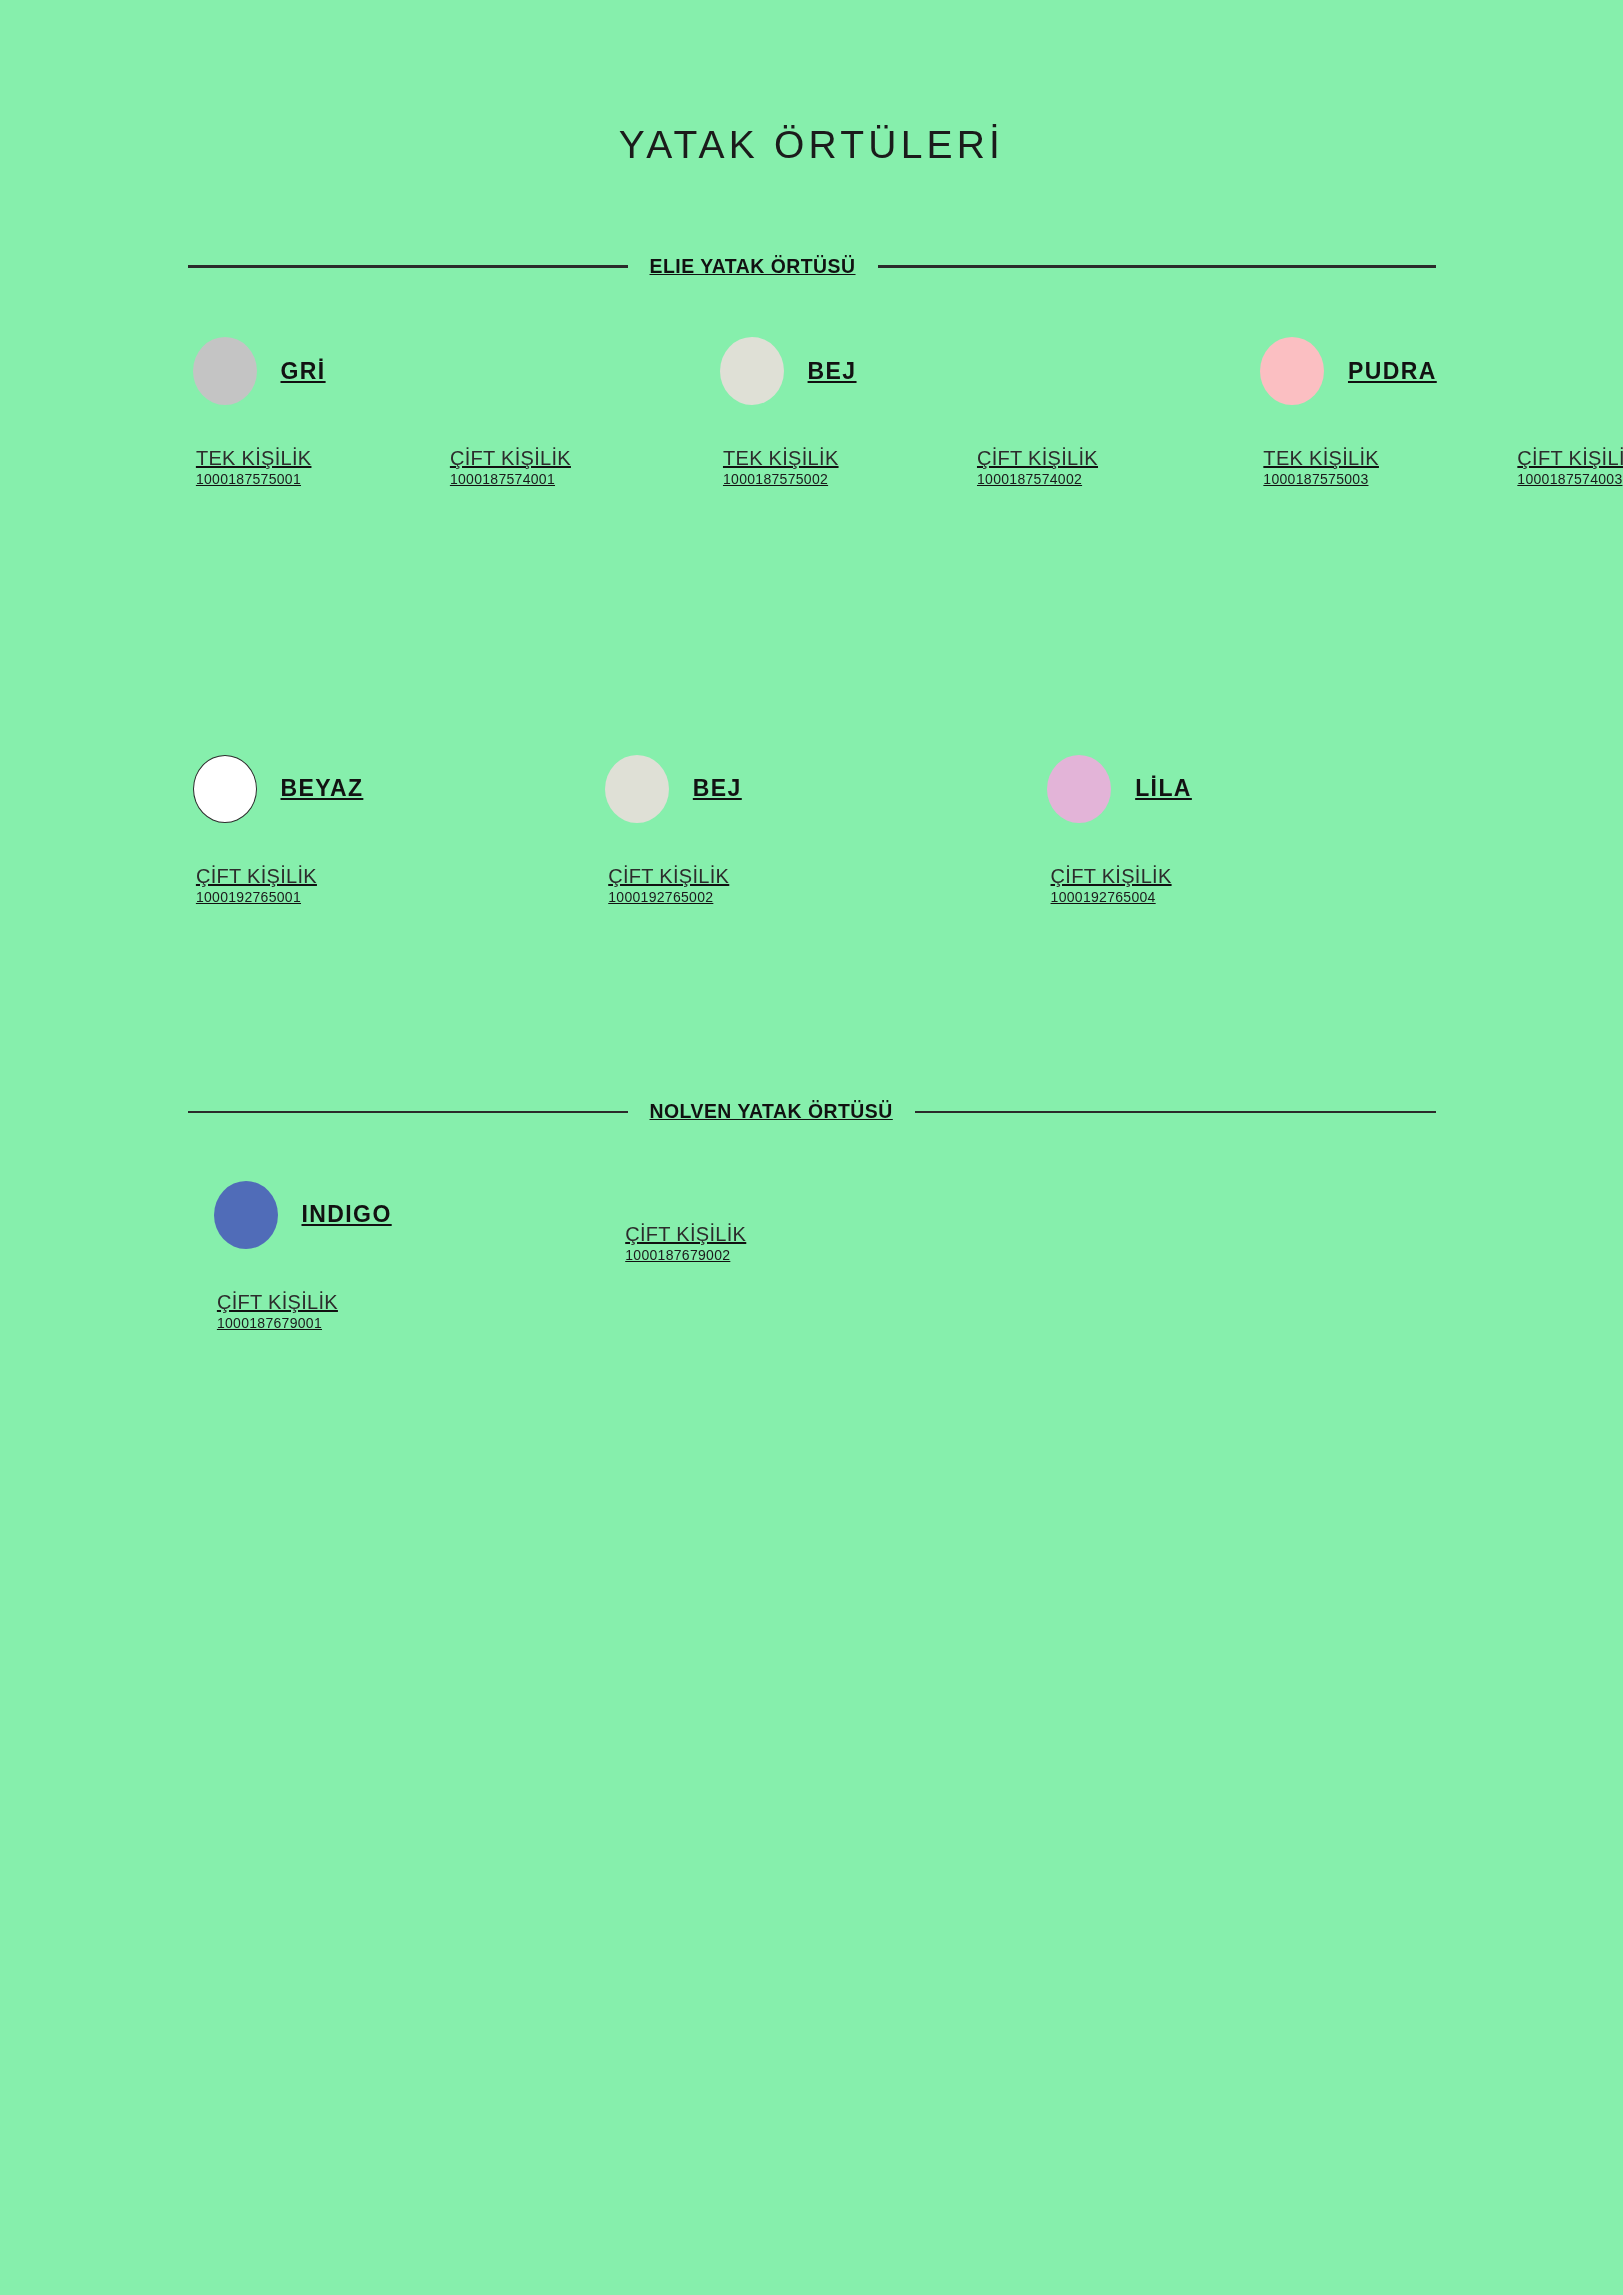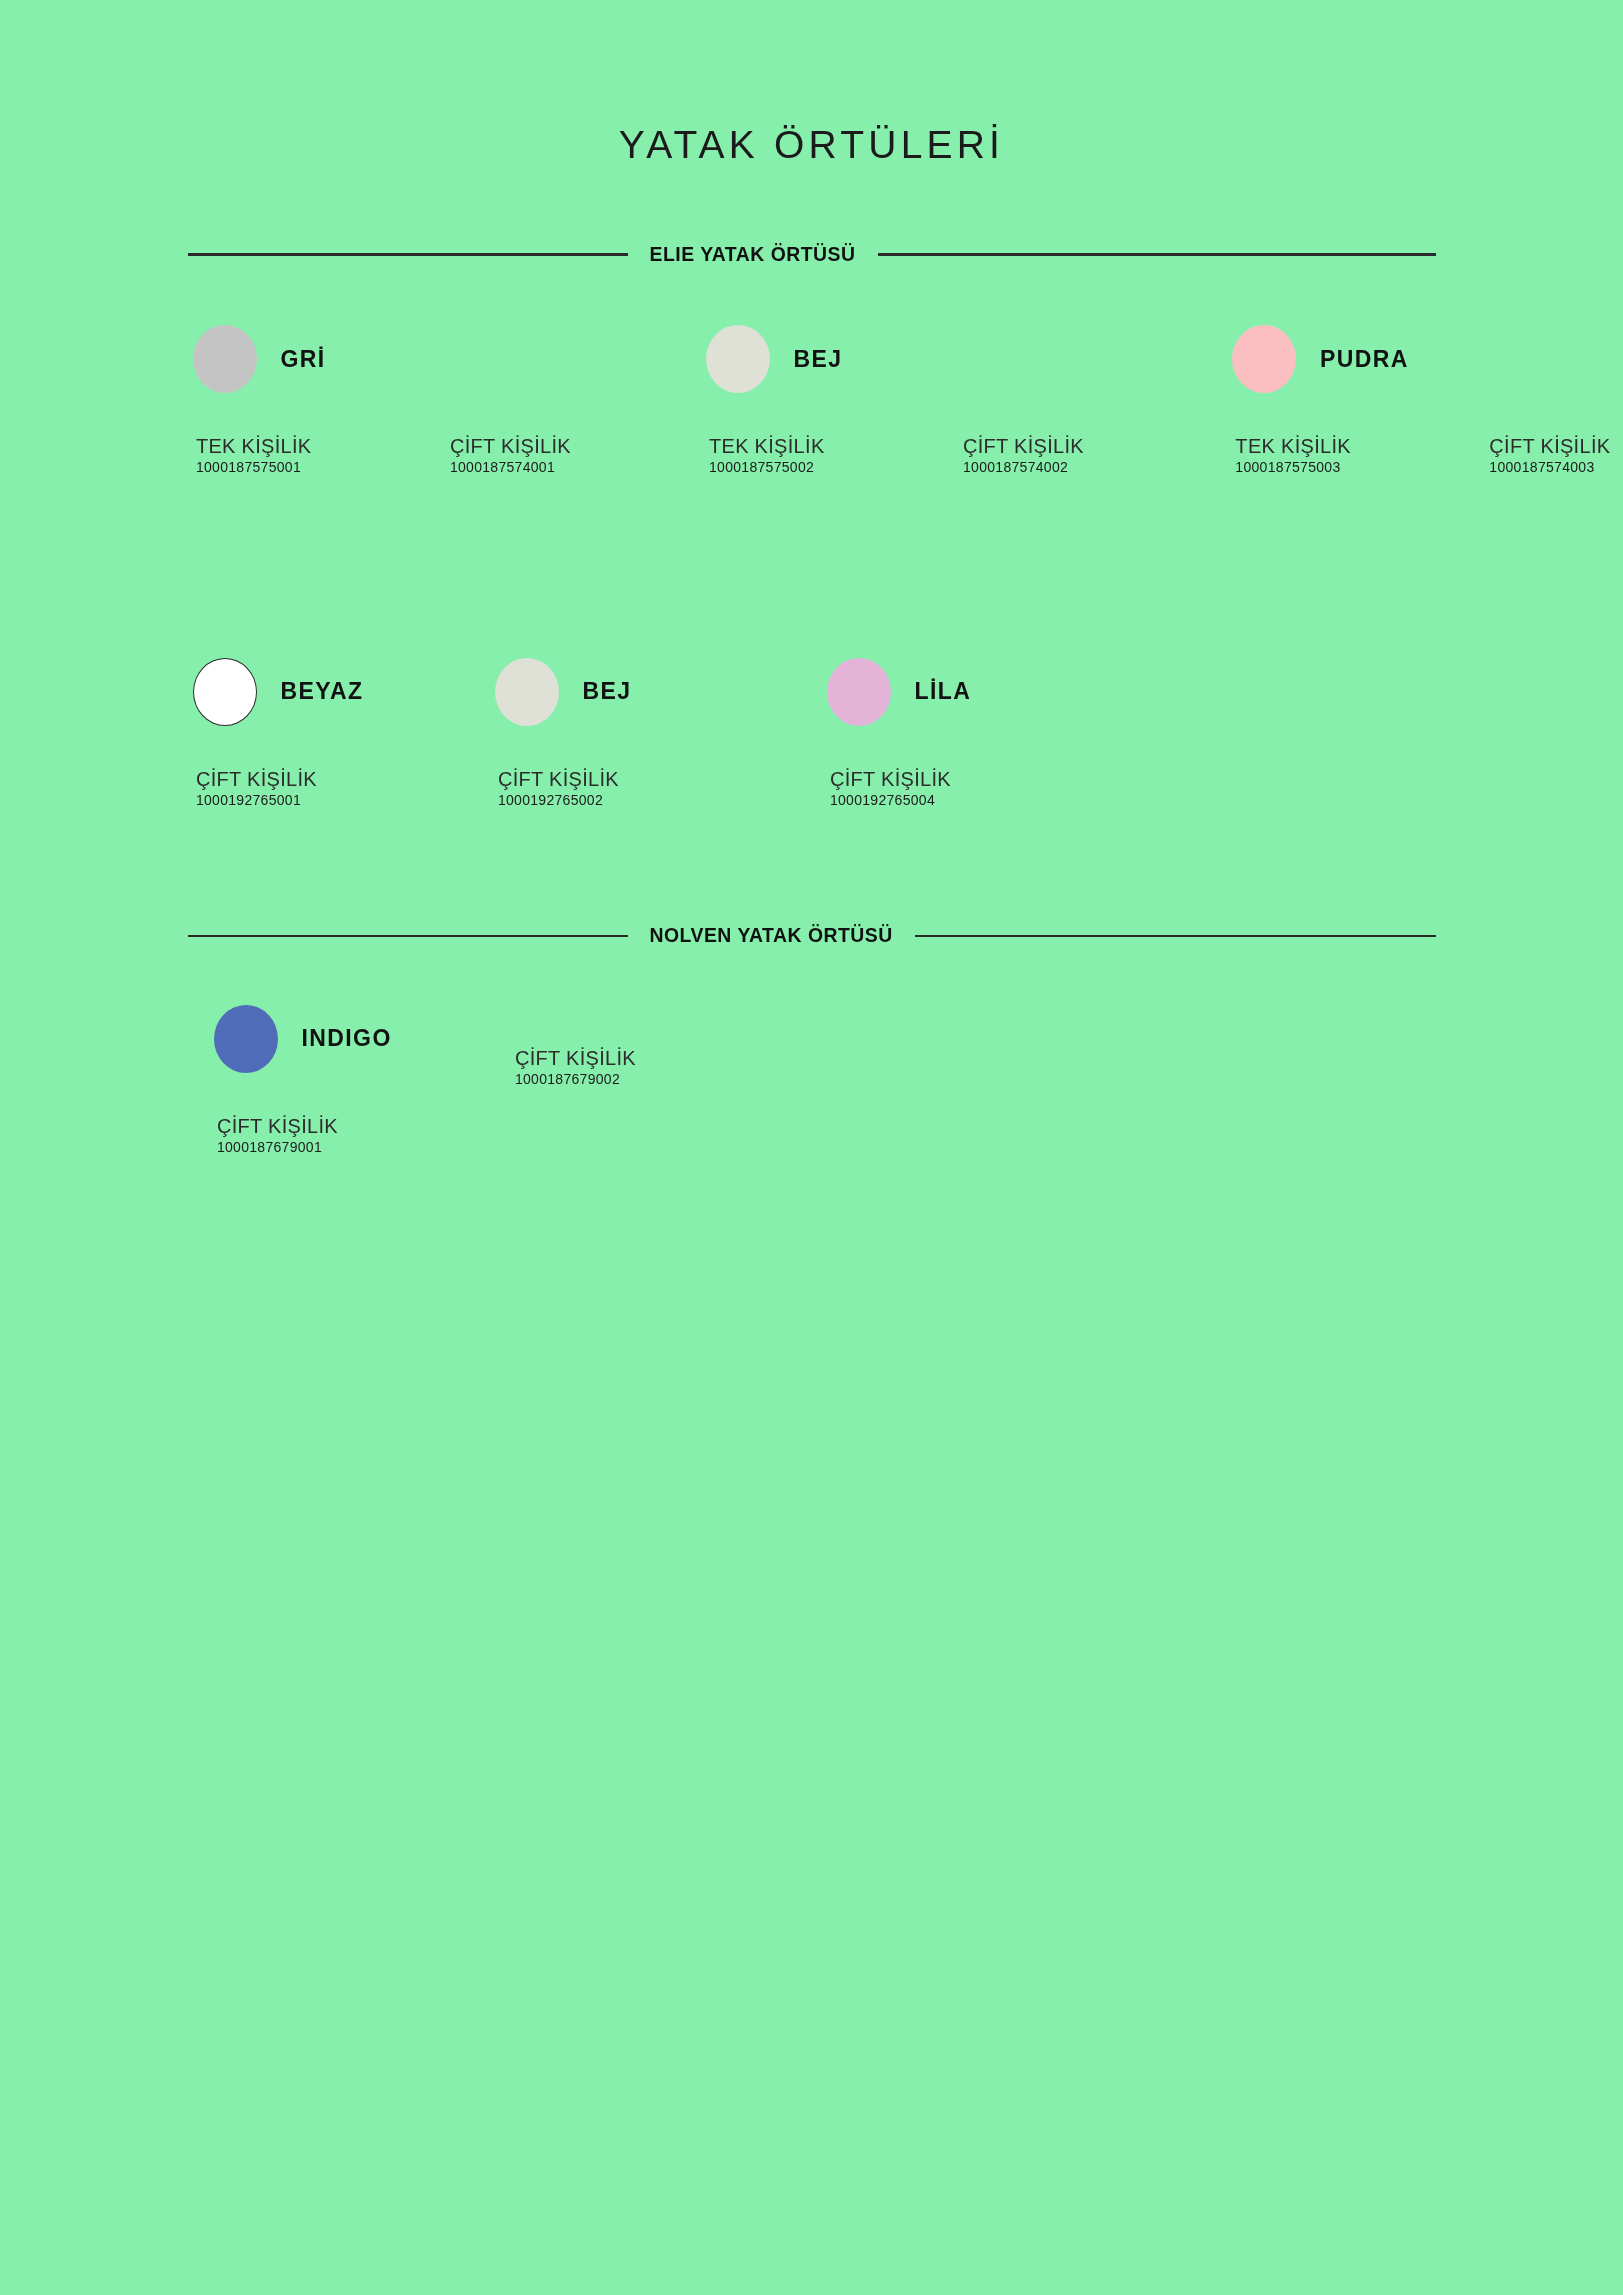--- a/index.html
+++ b/index.html
@@ -32,22 +32,23 @@
     font-weight: 400;
     letter-spacing: 4.2px;
     color: #1b1b1b;
     padding-top: 125px;
     line-height: 1;
   }
 
   
   .content {
     width: 1268px;
-    margin: 0 auto;
+    margin: 12px auto;
     padding-top: 81px;
+    text-decoration: underline;
   }
 
   
   .section { width: 100%; }
   .section.section-aurora { margin-top: 125px; }
   .section.section-nolven { margin-top: 117px; }
 
   .section-header {
     display: flex;
     align-items: center;
@@ -67,22 +68,22 @@
     font-weight: 700;
     letter-spacing: 0.5px;
     color: #111111;
     white-space: nowrap;
     line-height: 1;
   }
 
   
   .swatch-grid {
     display: grid;
-    grid-template-columns: 1fr 1fr 1fr 1fr;
-    column-gap: 0;
+    grid-template-columns: 1fr 1fr 1fr;
+    column-gap: 14px;
   }
   .section-elie .swatch-grid { padding-top: 61px; row-gap: 85px; }
   .section-aurora .swatch-grid { padding-top: 56px; row-gap: 79px; }
   .section-nolven .swatch-grid { padding-top: 59px; row-gap: 79px; }
 
   .swatch-entry { padding-left: 15px; }
   .swatch-entry.col-right { padding-left: 0; }
   .section-elie .swatch-entry.col-right { padding-left: 1.7px; }
   .section-aurora .swatch-entry.col-right { padding-left: 0px; }
   .section-nolven .swatch-entry { padding-left: 36px; }

